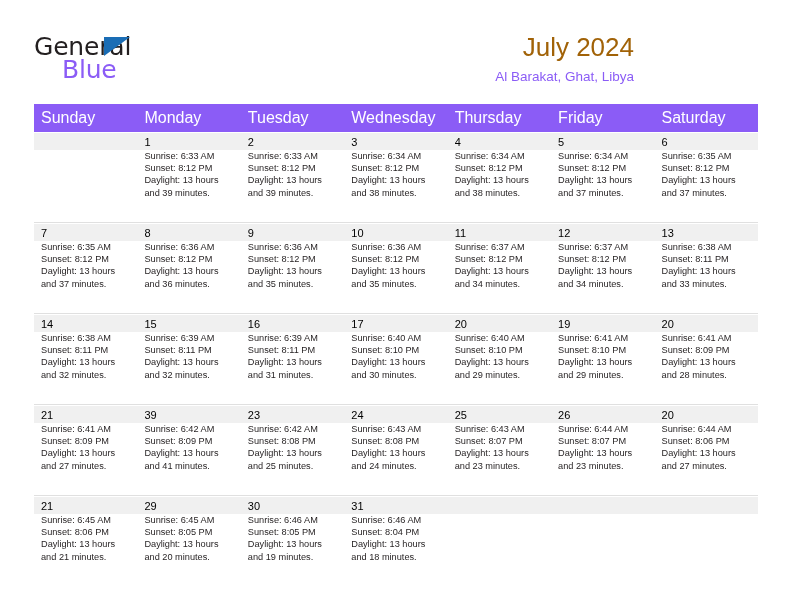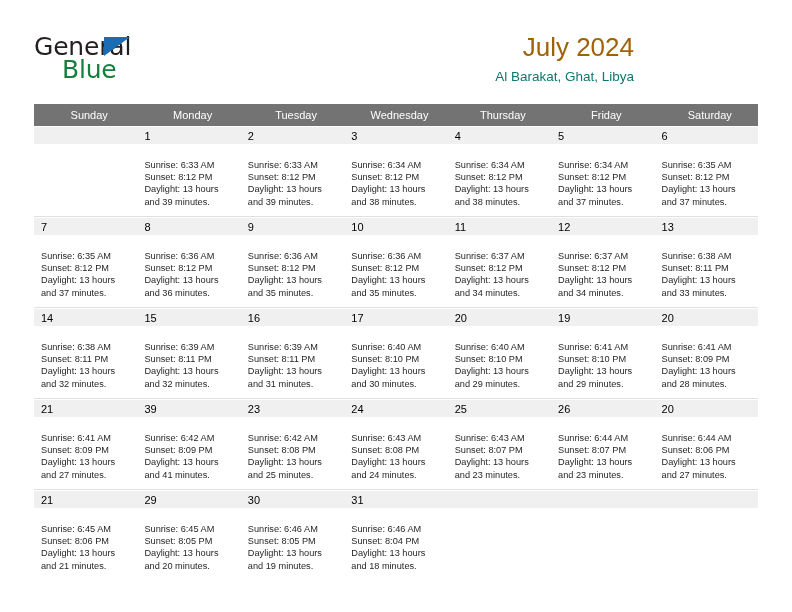--- a/index.html
+++ b/index.html
@@ -55,62 +55,62 @@
     height: 0;
     border-left: 26px solid #1a6db5;
     border-bottom: 19px solid transparent;
   }
   .logo-blue {
     position: absolute;
     left: 28px;
     top: 23px;
     font-size: 25px;
     letter-spacing: -0.2px;
-    color: #15803d;
+    color: #8b5cf6;
     font-family: "DejaVu Sans", sans-serif;
     font-weight: 400;
     line-height: 26px;
   }
   .title-block {
     position: absolute;
     right: 0;
     top: 0;
     text-align: right;
   }
   .cal-title {
     font-size: 26px;
     font-weight: 400;
     color: #a16207;
     line-height: 34px;
     white-space: nowrap;
   }
   .cal-subtitle {
     font-size: 13.5px;
     font-weight: 400;
-    color: #0f766e;
+    color: #8b5cf6;
     line-height: 20px;
     margin-top: 3px;
     white-space: nowrap;
   }
 
   
   .calendar {
     position: absolute;
     left: 34px;
     top: 104px;
     width: 724px;
     border-collapse: collapse;
     table-layout: fixed;
   }
   .calendar th {
-    background: #737373;
+    background: #8b5cf6;
     color: #ffffff;
-    font-size: 11px;
+    font-size: 16px;
     font-weight: 400;
-    text-align: center;
+    text-align: left;
     padding: 5px 0 5px 7px;
     height: 12px;
     border: none;
   }
   .calendar td {
     vertical-align: top;
     padding: 0;
     border: none;
     width: 103.4px;
   }
@@ -127,21 +127,21 @@
     padding-left: 7px;
     font-size: 11px;
     color: #000000;
     border-top: 1px solid #ffffff;
     box-sizing: border-box;
   }
   .daynum-bar.empty {
     color: transparent;
   }
   .info {
-    padding: 15px 7px 0 7px;
+    padding: 0 7px 0 7px;
     font-size: 9.2px;
     line-height: 12.2px;
     color: #231f20;
   }
   .info div {
     white-space: nowrap;
   }
   .row-sep td {
     border-top: 1px solid #e0e0e0;
   }

